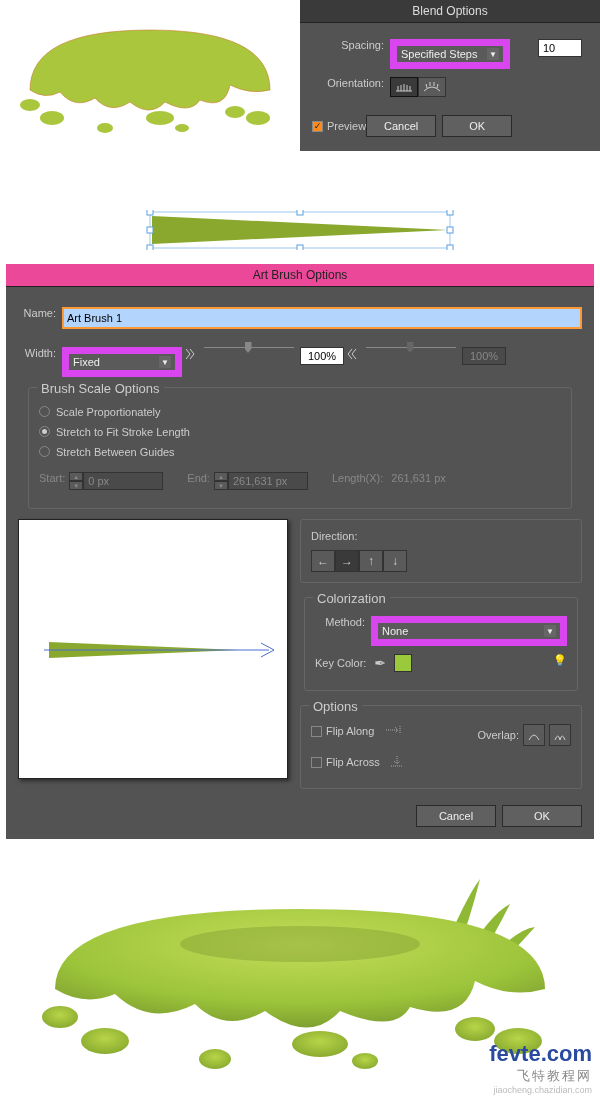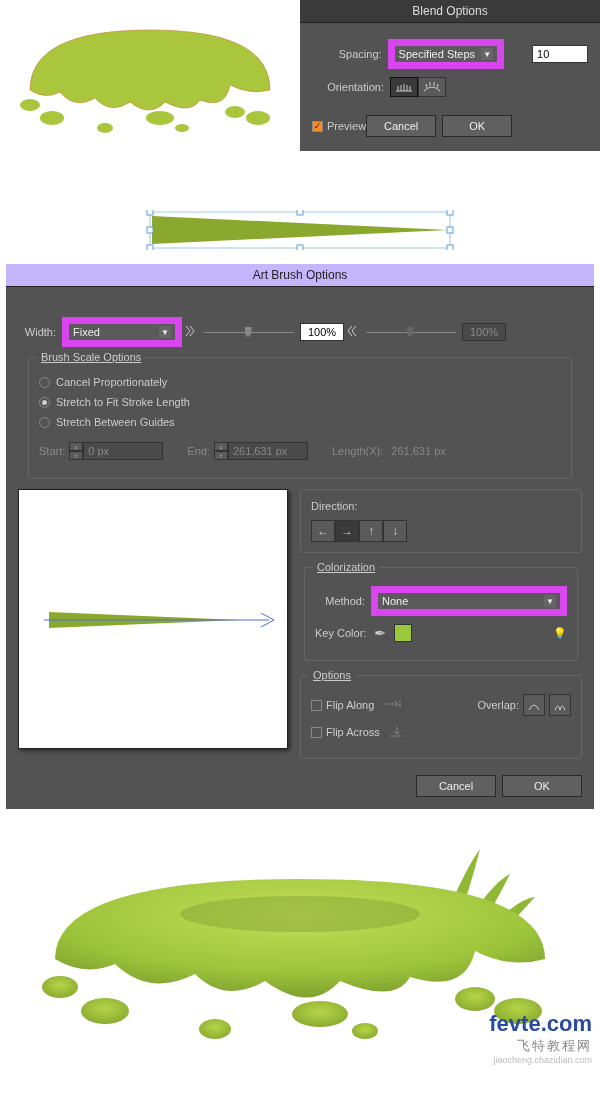--- a/index.html
+++ b/index.html
@@ -1,34 +1,34 @@
 <!DOCTYPE html>
 <html><head>
 <meta charset="utf-8">
 <style>
 * { box-sizing: border-box; margin: 0; padding: 0; font-family: Arial, sans-serif; }
 body { background: #fff; width: 600px; }
 .panel { background: #535353; color: #ccc; font-size: 11px; }
 .panel-header { background: #3a3a3a; text-align: center; padding: 4px; font-size: 12px; color: #ddd; border-bottom: 1px solid #222; }
-.row { display: flex; align-items: center; margin: 8px 0; }
+.row { display: flex; align-items: flex-start; margin: 8px 0; }
 .lbl { text-align: right; padding-right: 6px; }
 .dropdown { background: #5a5a5a; border: 7px solid #d946ef; color: #eee; padding: 2px 4px; display: flex; justify-content: space-between; align-items: center; }
 .dropdown-arrow { width: 12px; height: 12px; background: #666; display: flex; align-items: center; justify-content: center; font-size: 8px; }
 .numfield { background: #fff; color: #000; border: 1px solid #333; padding: 2px 4px; font-size: 11px; }
 .btn { background: #606060; border: 1px solid #2a2a2a; color: #eee; padding: 4px 16px; font-size: 11px; text-align: center; cursor: pointer; }
 .btn-row { display: flex; justify-content: flex-end; gap: 6px; padding: 8px; }
 .checkbox { width: 11px; height: 11px; border: 1px solid #888; display: inline-flex; align-items: center; justify-content: center; margin-right: 4px; background: #535353; }
 .checkbox.checked { background: #ff8c1a; }
 .checkbox.checked::after { content: "✓"; font-size: 9px; color: #222; }
 .radio { width: 11px; height: 11px; border: 1px solid #888; border-radius: 50%; display: inline-flex; align-items: center; justify-content: center; margin-right: 6px; }
 .radio.checked::after { content: ""; width: 5px; height: 5px; background: #ccc; border-radius: 50%; }
 .icon-btn { background: #5a5a5a; border: 1px solid #333; width: 28px; height: 20px; display: inline-flex; align-items: center; justify-content: center; color: #ccc; font-size: 11px; }
 .icon-btn.active { background: #3a3a3a; border: 1px solid #111; }
 .fieldset { border: 1px solid #666; border-radius: 3px; margin: 10px; padding: 10px; position: relative; }
-.fieldset-title { position: absolute; top: -7px; left: 8px; background: #535353; padding: 0 4px; font-size: 11px; text-decoration: underline; }
+.fieldset-title { position: absolute; top: -7px; left: 8px; background: #535353; padding: 0 4px; font-size: 13px; }
 .input-text { background: #fff; border: 2px solid #ff9933; color: #000; padding: 3px; font-size: 11px; width: 100%; }
 .slider-track { flex: 1; height: 1px; background: #888; position: relative; margin: 0 6px; }
 .slider-thumb { position: absolute; width: 7px; height: 11px; background: #888; top: -5px; clip-path: polygon(0 0, 100% 0, 100% 60%, 50% 100%, 0 60%); }
 .dim-field { background: #4a4a4a; border: 1px solid #333; color: #888; padding: 2px 4px; font-size: 11px; }
 .stepper { width: 14px; height: 18px; display: flex; flex-direction: column; }
 .stepper-btn { flex: 1; background: #5a5a5a; border: 1px solid #333; font-size: 6px; color: #888; display: flex; align-items: center; justify-content: center; }
 .preview-box { background: #fff; border: 1px solid #222; box-shadow: 2px 2px 4px rgba(0,0,0,0.5); }
 .dir-btn { width: 24px; height: 22px; background: #5a5a5a; border: 1px solid #333; display: inline-flex; align-items: center; justify-content: center; color: #ccc; font-size: 12px; }
 .dir-btn.active { background: #3a3a3a; }
 .overlap-btn { width: 22px; height: 22px; background: #5a5a5a; border: 1px solid #333; display: inline-flex; align-items: center; justify-content: center; }
@@ -59,21 +59,21 @@
   <div class="panel" style="width:300px;">
     <div class="panel-header">Blend Options</div>
     <div style="padding:8px 12px 0;">
       <div class="row">
         <div class="lbl" style="width:78px;">Spacing:</div>
         <div class="dropdown" style="width:120px;">
           <span>Specified Steps</span>
           <span class="dropdown-arrow">▼</span>
         </div>
         <div style="width:8px;"></div>
-        <input class="numfield" style="width: 56px; margin-left: 20px;" value="10">
+        <input class="numfield" style="width: 44px; margin-left: 20px;" value="10">
       </div>
       <div class="row">
         <div class="lbl" style="width:78px;">Orientation:</div>
         <div class="icon-btn active">
           <svg width="20" height="12">
               <line x1="2" y1="10" x2="18" y2="10" stroke="#ccc"></line>
               <line x1="4" y1="10" x2="4" y2="5" stroke="#ccc"></line>
               <line x1="7" y1="10" x2="7" y2="4" stroke="#ccc"></line>
               <line x1="10" y1="10" x2="10" y2="3" stroke="#ccc"></line>
               <line x1="13" y1="10" x2="13" y2="4" stroke="#ccc"></line>
@@ -116,23 +116,27 @@
       <rect x="57" y="17" width="6" height="6"></rect>
         <rect x="357" y="17" width="6" height="6"></rect>
       <rect x="57" y="35" width="6" height="6"></rect>
         <rect x="207" y="35" width="6" height="6"></rect>
         <rect x="357" y="35" width="6" height="6"></rect>
     </g>
   </svg>
 </div>
 
 <div class="panel" style="margin:0 6px 10px;">
-  <div class="panel-header" style="background:#c4b5fd; color:#222;">Art Brush Options</div>
+  <div class="panel-header" style="background:#ec4899; color:#222;">Art Brush Options</div>
   <div style="padding:12px;">
 
+    <div class="row">
+      <div class="lbl" style="width:44px;">Name:</div>
+      <div style="flex:1;"><input class="input-text" style="background: rgb(179, 212, 252);" value="Art Brush 1"></div>
+    </div>
 
     <div class="row" style="margin-top:18px;">
       <div class="lbl" style="width:44px;">Width:</div>
       <div class="dropdown" style="width:120px;">
         <span>Fixed</span>
         <span class="dropdown-arrow">▼</span>
       </div>
       <div style="width:16px; text-align:center;">
         <svg width="12" height="14">
             <path d="M2 2 L6 7 L2 12 M6 2 L10 7 L6 12" stroke="#ccc" fill="none"></path>
@@ -150,21 +154,21 @@
       <div class="slider-track" style="max-width:90px;">
           <div class="slider-thumb" style="left:45%; background:#666;"></div>
         </div>
       <div class="dim-field" style="width:44px; text-align:center;">100%</div>
     </div>
 
     <div class="fieldset">
       <div class="fieldset-title">Brush Scale Options</div>
       <div class="row">
           <span class="radio"></span>
-          <span>Cancel Proportionately</span>
+          <span>Scale Proportionately</span>
         </div>
       <div class="row">
           <span class="radio checked"></span>
           <span>Stretch to Fit Stroke Length</span>
         </div>
       <div class="row">
           <span class="radio"></span>
           <span>Stretch Between Guides</span>
         </div>
       <div class="row" style="margin-top:14px; color:#888;">

